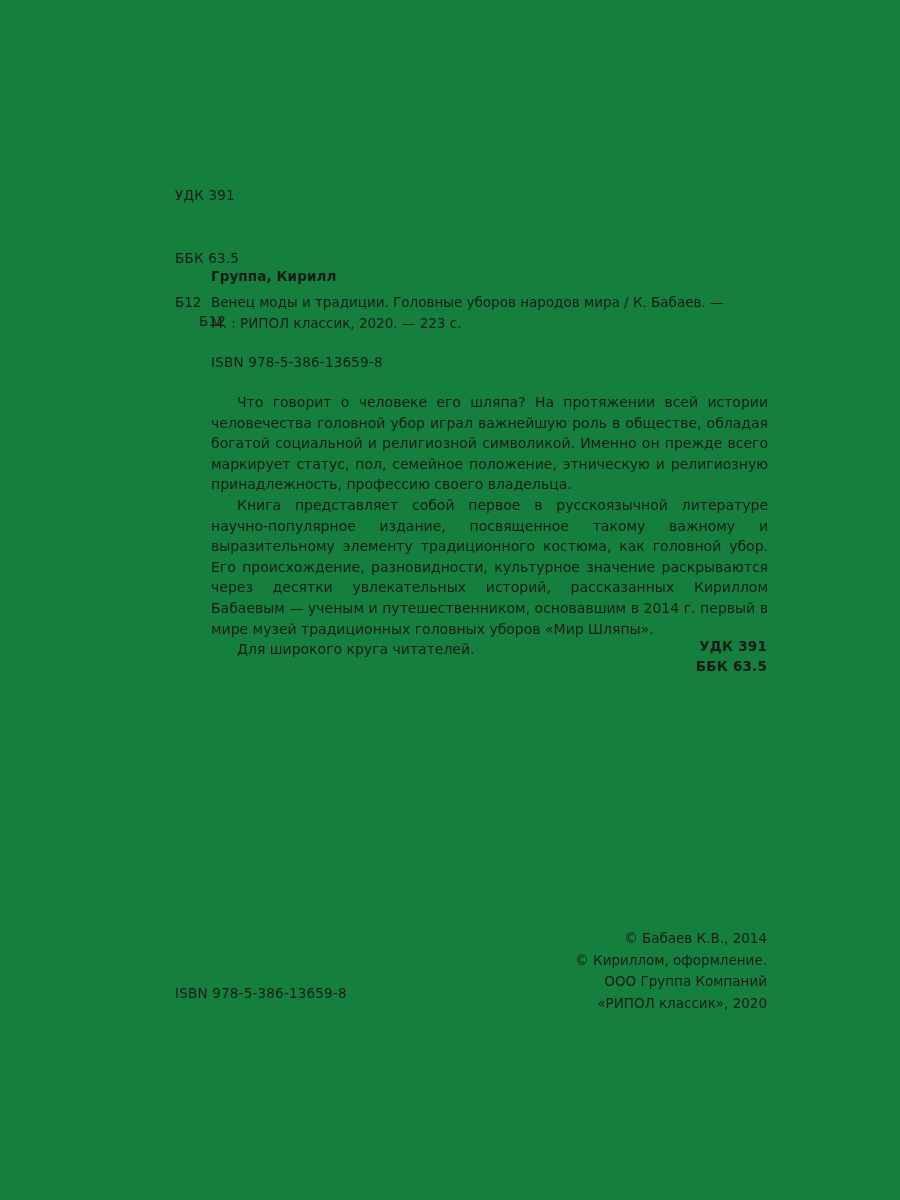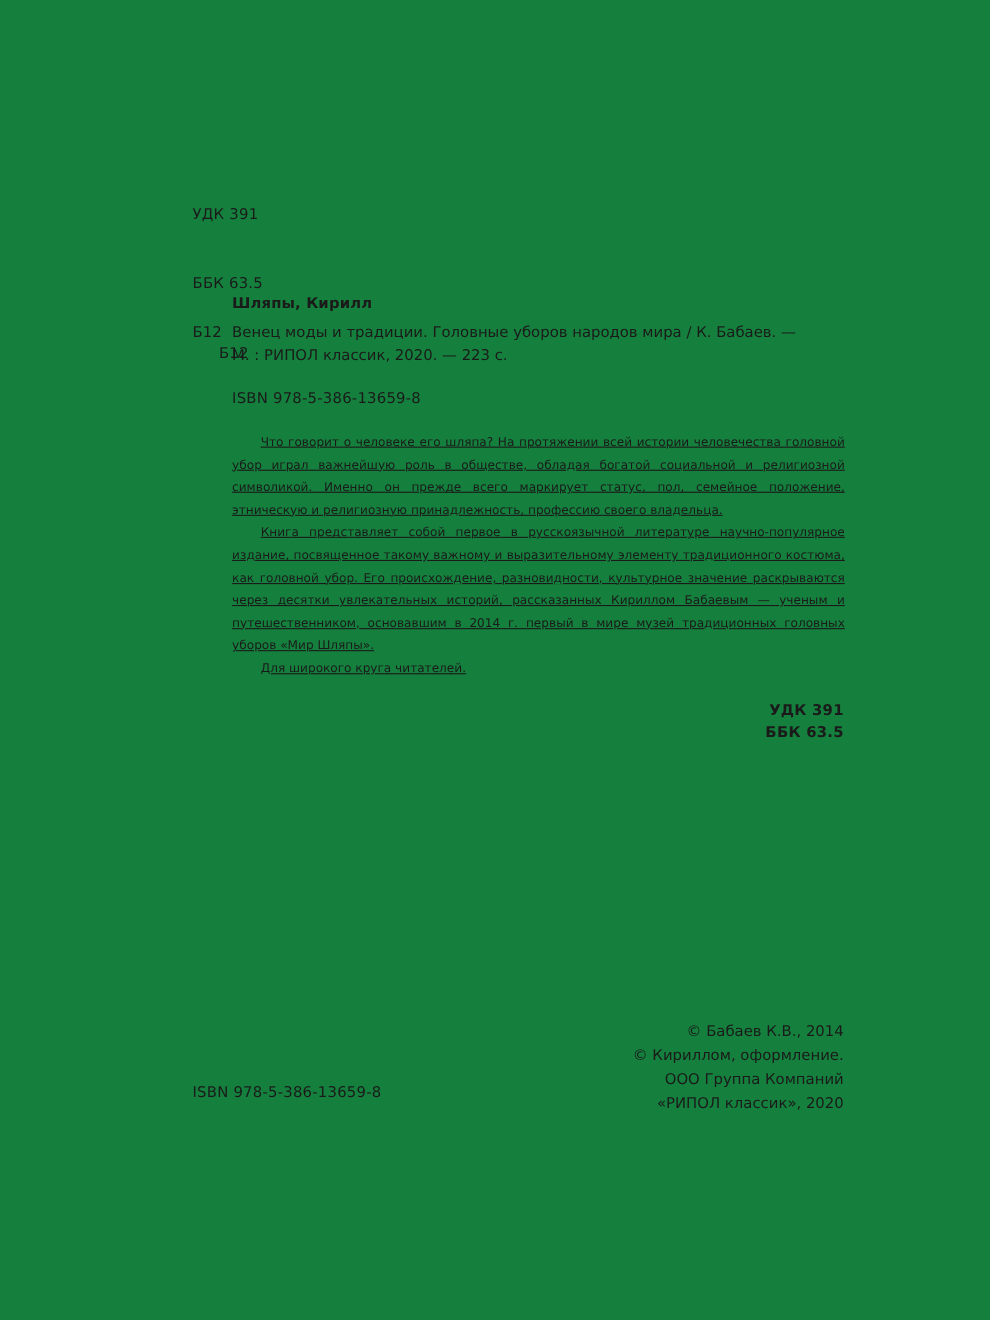--- a/index.html
+++ b/index.html
@@ -71,25 +71,24 @@
     font-size: 13.5px;
     letter-spacing: 0.2px;
   }
 
   
   .annotation {
     position: absolute;
     left: 211px;
     top: 392px;
     width: 557px;
-    font-size: 11px;
+    font-size: 14px;
     line-height: 20.6px;
     text-align: justify;
     text-justify: inter-word;
-    text-decoration: underline;
   }
   .annotation p {
     margin: 0;
     text-indent: 26px;
   }
   .annotation p.last { text-indent: 26px; }
 
   
   .udk-bottom {
     position: absolute;
@@ -126,21 +125,21 @@
 
 <div class="page">
 
   <div class="udk-block">
     <div>УДК 391</div>
     <div>ББК 63.5</div>
     <div class="udk-line-3">Б12</div>
   </div>
 
   <div class="bib-block">
-    <div class="bib-author">Шляпы, Кирилл</div>
+    <div class="bib-author">Группа, Кирилл</div>
     <div class="bib-desc">
       <span class="bib-index">Б12</span>
       <div class="bib-desc-text">
         <span>Венец моды и традиции. Головные уборов народов мира / К. Бабаев. —</span>
         <span class="l2">М. : РИПОЛ классик, 2020. — 223 с.</span>
       </div>
     </div>
   </div>
 
   <div class="isbn-top">ISBN 978-5-386-13659-8</div>

